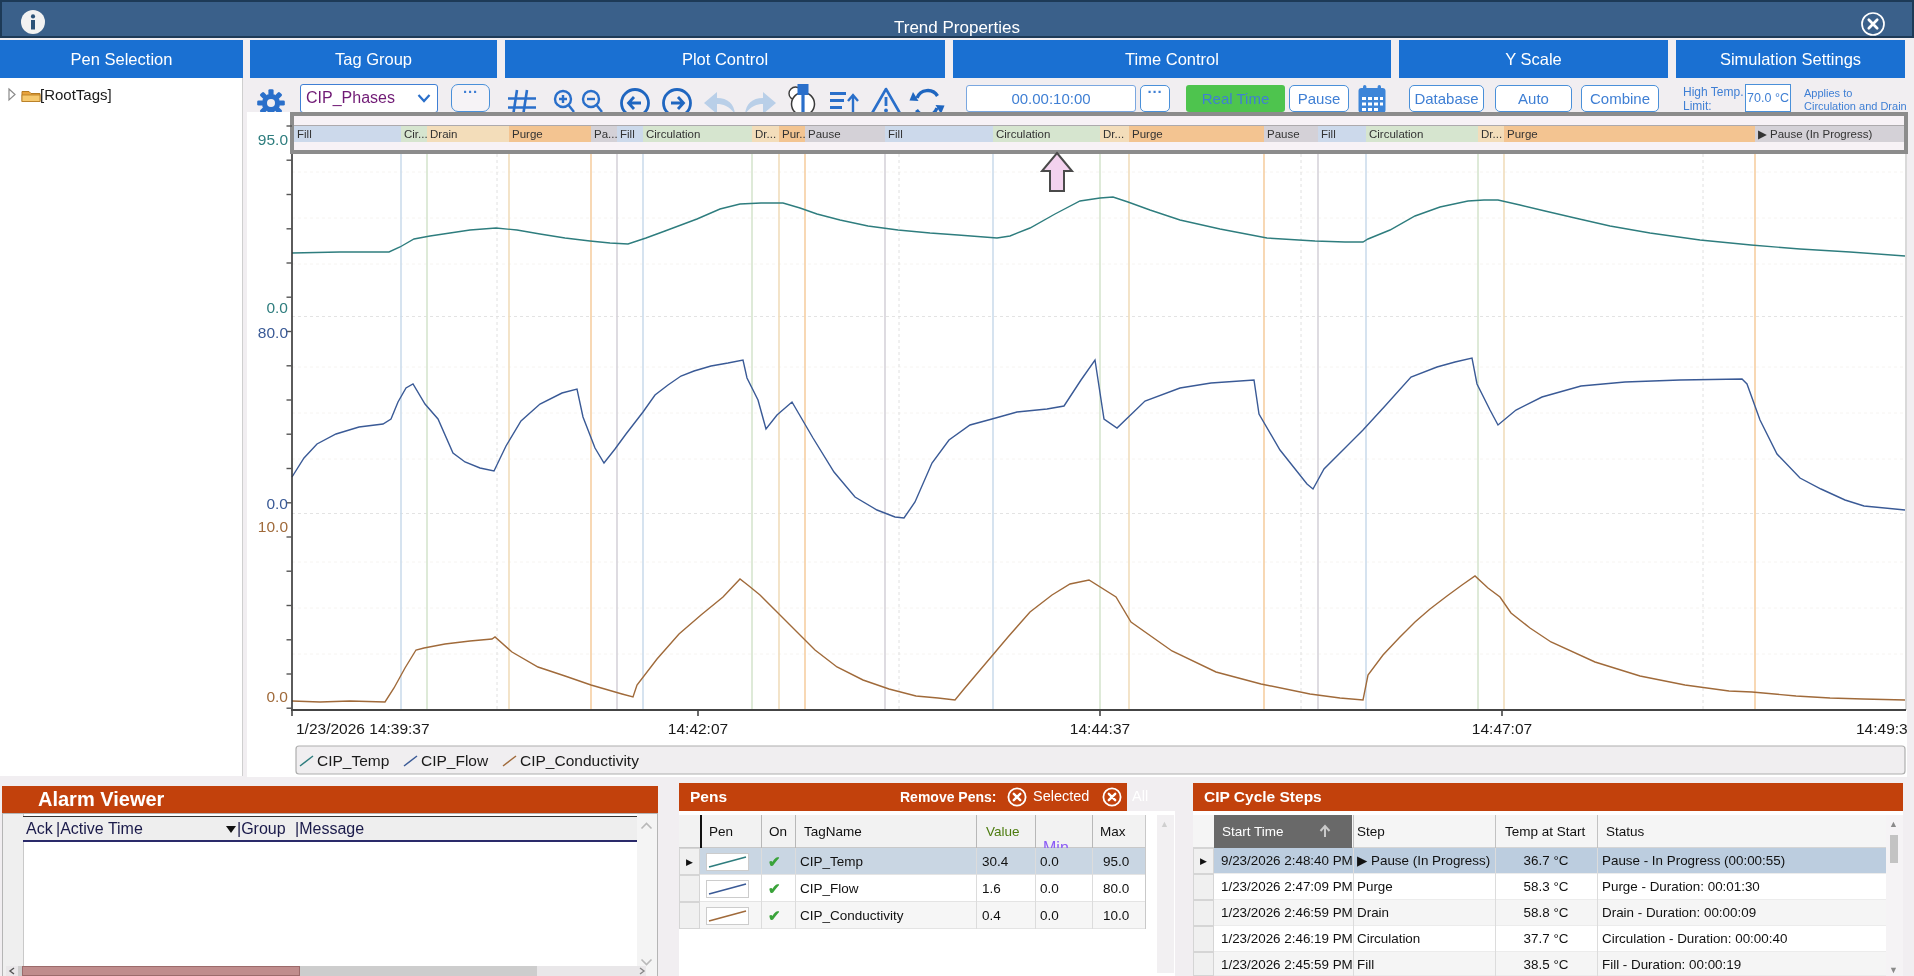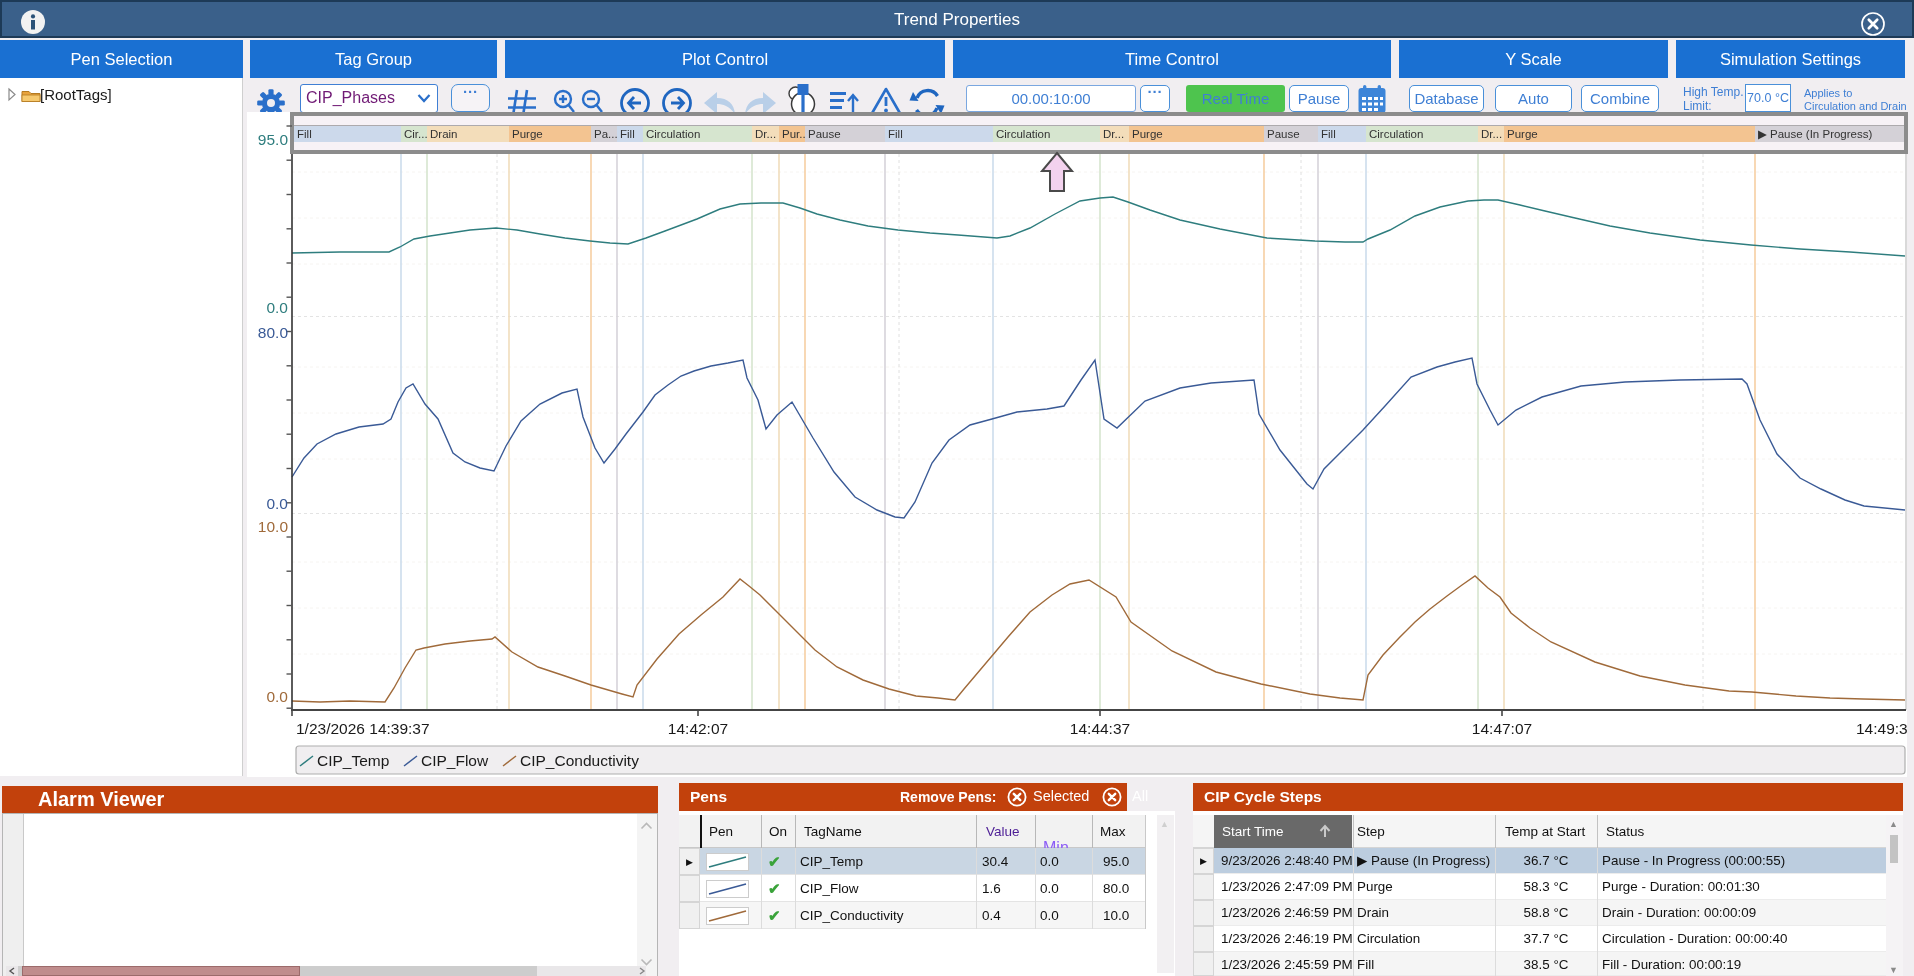--- a/index.html
+++ b/index.html
@@ -7,21 +7,21 @@
 .titlebar{left:0;top:0;width:1914px;height:38px;background:#3a608a;border:2px solid #1d3a57;box-sizing:border-box;}
 .title{width:100%;text-align:center;color:#fff;font-size:17px;line-height:36px;}
 .tab{top:40px;height:38px;background:#1a70d2;color:#fff;font-size:16.5px;text-align:center;line-height:38px;}
 .leftpanel{left:0;top:78px;width:243px;height:698px;background:#fff;border-right:1px solid #cfcfcf;box-sizing:border-box;}
 .chartbg{left:247px;top:112px;width:1660px;height:665px;background:#fff;}
 .btn{box-sizing:border-box;background:#fff;border:1.5px solid #4a90d9;border-radius:5px;color:#3f7fd4;font-size:15px;text-align:center;}
 .phdr{height:27px;background:#c2410c;color:#fff;}
 </style></head>
 <body>
 <div class="abs titlebar"></div>
-<div class="abs title" style="left:0;top:2px;">Trend Properties</div>
+<div class="abs title" style="left:0;top:10px;">Trend Properties</div>
 <svg class="abs" style="left:21px;top:10px" width="24" height="24" viewBox="0 0 24 24">
     <circle cx="12" cy="12" r="12" fill="#f2f2f2"></circle>
     <circle cx="12" cy="6.4" r="2.1" fill="#2b5277"></circle>
     <rect x="10" y="10" width="4" height="9.5" fill="#2b5277"></rect>
   </svg>
 <svg class="abs" style="left:1860px;top:11px" width="26" height="26" viewBox="0 0 26 26">
     <circle cx="13" cy="13" r="11" fill="none" stroke="#fff" stroke-width="1.7"></circle>
     <path d="M8.8 8.8 L17.2 17.2 M17.2 8.8 L8.8 17.2" stroke="#fff" stroke-width="2.7" stroke-linecap="round"></path>
   </svg>
 <div class="abs tab" style="left:0px;width:243px;">Pen Selection</div>
@@ -283,20 +283,29 @@
     <line x1="404" y1="766" x2="417" y2="756" stroke="#3a5a96" stroke-width="1.5"></line>
     <text x="421" y="766" font-size="15.5" fill="#1a1a1a">CIP_Flow</text>
     <line x1="503" y1="766" x2="516" y2="756" stroke="#a06a3a" stroke-width="1.5"></line>
     <text x="520" y="766" font-size="15.5" fill="#1a1a1a">CIP_Conductivity</text>
     <path d="M1057 153 L1072 171 L1064 171 L1064 191 L1050 191 L1050 171 L1042 171 Z" fill="#f3d2ee" stroke="#4a4a4a" stroke-width="2"></path>
   </svg>
 <div class="abs" style="left:2px;top:786px;width:656px;height:190px;">
  <div class="phdr" style="width:100%;"><span style="font-weight:bold;font-size:20px;line-height:27px;margin-left:36px;">Alarm Viewer</span></div>
  <div class="abs" style="left:0;top:27px;width:656px;height:163px;background:#fff;border:1px solid #b5b5b5;box-sizing:border-box;">
   <div class="abs" style="left:0;top:0;width:20px;height:162px;background:#efefef;border-right:1px solid #c9c9c9;"></div>
+  <div class="abs" style="left:20px;top:2px;width:614px;height:26px;background:#eeeeee;border-top:1.5px solid #333;border-bottom:2px solid #2a2a6a;box-sizing:border-box;">
+   <span style="position:absolute;left:3px;top:3px;font-size:16px;color:#1a1a4a;">Ack</span>
+   <span style="position:absolute;left:33px;top:3px;font-size:16px;color:#1a1a4a;">|Active Time</span>
+   <svg style="position:absolute;left:203px;top:9px" width="10" height="8" viewBox="0 0 10 8">
+          <path d="M0 0 H10 L5 7 Z" fill="#111"></path>
+        </svg>
+   <span style="position:absolute;left:214px;top:3px;font-size:16px;color:#1a1a4a;">|Group</span>
+   <span style="position:absolute;left:272px;top:3px;font-size:16px;color:#1a1a4a;">|Message</span>
+  </div>
   <div class="abs" style="left:634px;top:0;width:20px;height:162px;background:#f4f4f4;">
    <svg style="position:absolute;left:3px;top:8px" width="13" height="8" viewBox="0 0 13 8">
           <path d="M1.5 6.5 L6.5 1.5 L11.5 6.5" fill="none" stroke="#b9b9b9" stroke-width="1.6"></path>
         </svg>
    <svg style="position:absolute;left:3px;top:144px" width="13" height="8" viewBox="0 0 13 8">
           <path d="M1.5 1.5 L6.5 6.5 L11.5 1.5" fill="none" stroke="#b9b9b9" stroke-width="1.6"></path>
         </svg>
   </div>
  </div>
  <div class="abs" style="left:4px;top:180px;width:640px;height:10px;background:#e9e7e9;">
@@ -325,21 +334,21 @@
         <path d="M6.8 6.8 L13.2 13.2 M13.2 6.8 L6.8 13.2" stroke="#fff" stroke-width="2.4" stroke-linecap="round"></path>
       </svg>
   <span style="position:absolute;left:453px;top:5px;font-size:14.5px;">All</span>
  </div>
  <div class="abs" style="left:0;top:28px;width:496px;height:165px;background:#fff;">
   <div class="abs" style="left:0;top:4px;width:466px;height:33px;background:#f2f2f2;border-bottom:1px solid #c9c9c9;box-sizing:border-box;"></div>
   <div class="abs" style="left:21px;top:4px;width:2px;height:33px;background:#111;"></div>
   <span class="abs" style="left:30px;top:13px;font-size:13.5px;color:#111;">Pen</span>
   <span class="abs" style="left:90px;top:13px;font-size:13.5px;color:#111;">On</span>
   <span class="abs" style="left:125px;top:13px;font-size:13.5px;color:#111;">TagName</span>
-  <span class="abs" style="left:307px;top:13px;font-size:13.5px;color:#4c1d95;">Value</span>
+  <span class="abs" style="left:307px;top:13px;font-size:13.5px;color:#4d7c0f;">Value</span>
   <span class="abs" style="left:364px;top:28px;font-size:16px;color:#8b5cf6;">Min</span>
   <span class="abs" style="left:421px;top:13px;font-size:13.5px;color:#111;">Max</span>
   <div class="abs" style="left:0;top:37px;width:21px;height:27px;background:#f0f0f0;border:1px solid #d5d5d5;box-sizing:border-box;">
         <span style="position:absolute;left:6px;top:8px;font-size:9px;color:#111;">▶</span>
       </div>
       <div class="abs" style="left:21px;top:37px;width:445px;height:27px;background:#c9d6e3;border-bottom:1px solid #e4e4e4;box-sizing:border-box;"></div>
       <div class="abs" style="left:27px;top:42px;width:41px;height:16px;background:#fff;border:1px solid #ccc;"><svg width="41" height="16">
           <line x1="2" y1="13" x2="39" y2="3" stroke="#2e7d7e" stroke-width="1.6"></line>
         </svg></div>
       <span class="abs" style="left:89px;top:42px;font-size:15px;color:#3aa33a;font-weight:bold;">✔</span>

